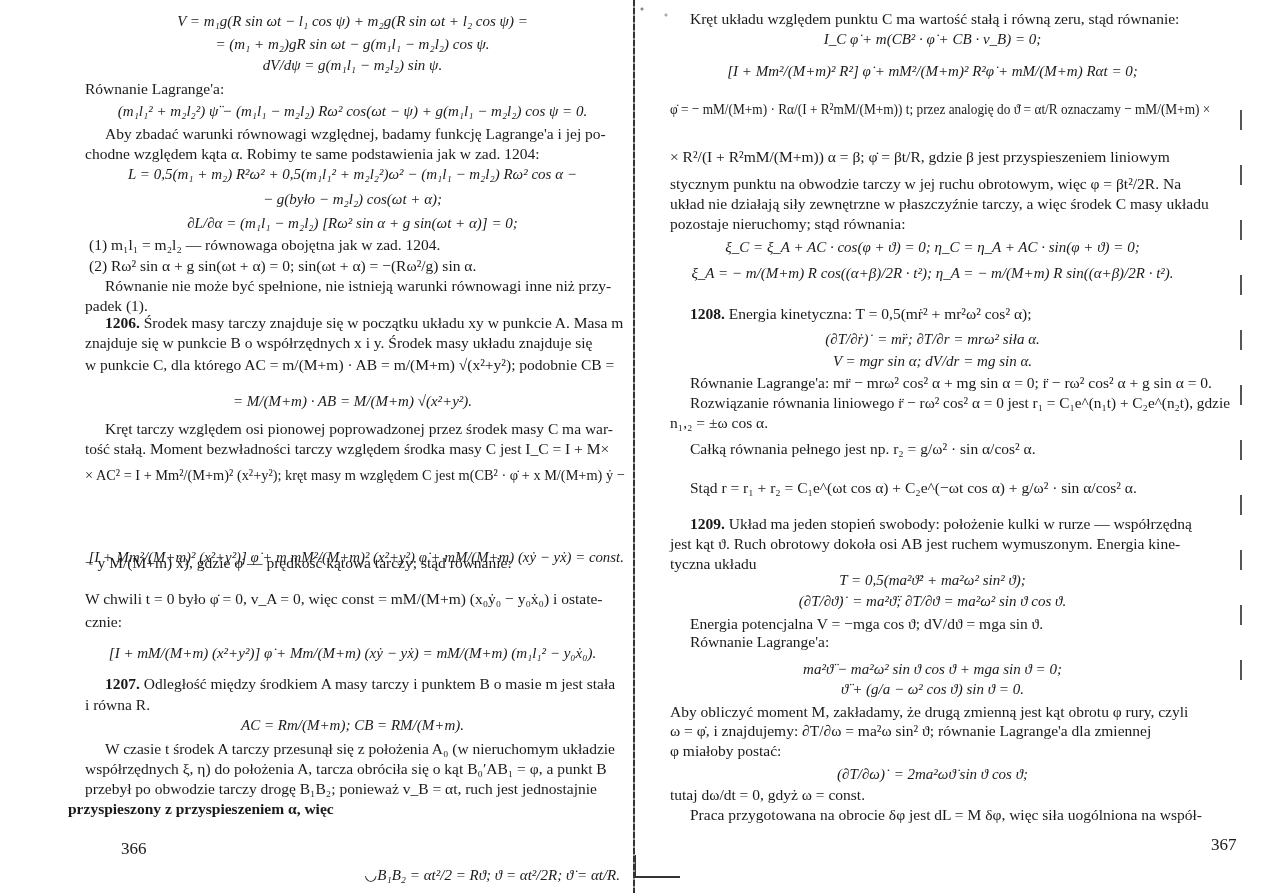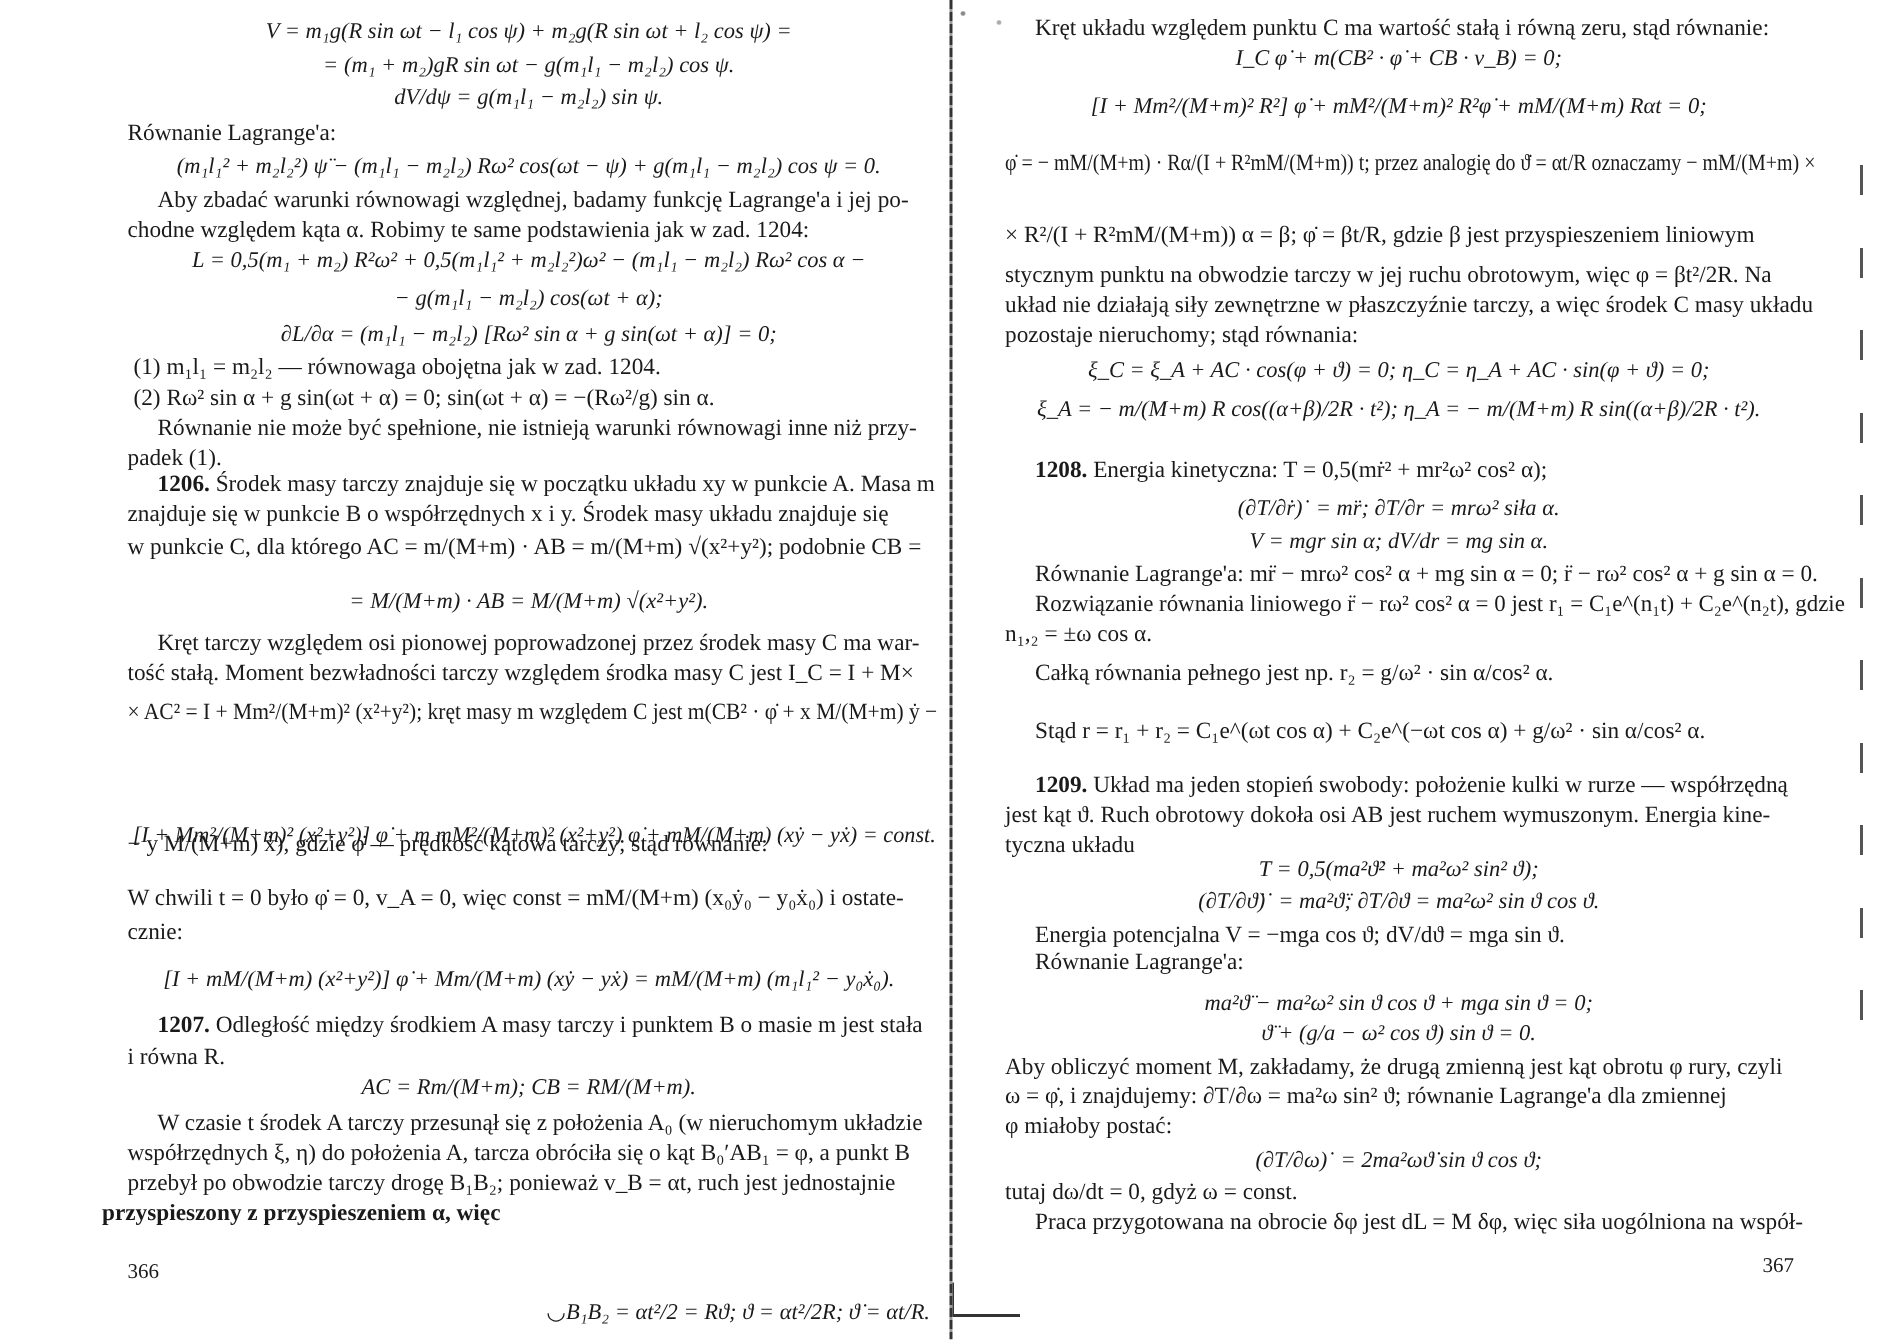--- a/index.html
+++ b/index.html
@@ -14,35 +14,35 @@
           background:radial-gradient(circle at 20% 30%,#888 0 1px,transparent 2px),
                      radial-gradient(circle at 60% 50%,#aaa 0 1px,transparent 2px);}
   .corner-mark{position:absolute;left:635px;top:855px;width:1px;height:22px;background:#333;}
   .corner-mark2{position:absolute;left:635px;top:876px;width:45px;height:2px;background:#333;}
   .edge-ticks{position:absolute;left:1240px;top:100px;width:2px;height:580px;
           background:repeating-linear-gradient(transparent 0 10px,#555 10px 30px,transparent 30px 55px);}
   .line{position:absolute;white-space:nowrap;font-size:14.5px;line-height:18px;}
   .eq{font-family:"Liberation Serif","DejaVu Serif",serif;font-style:italic;font-size:15px;}
   .txt{font-family:"Liberation Serif","DejaVu Serif",serif;font-size:15.5px;}
   .num{font-weight:bold;}
-  .pgnum{font-family:"Liberation Serif",serif;font-size:14px;}
+  .pgnum{font-family:"Liberation Serif",serif;font-size:17px;margin-left:36px;}
 </style>
 </head>
 <body>
 
 <div class="page" id="left">
     <div class="line eq" style="top: 12px; left: 85px; width: 535px; text-align: center;">V = m₁g(R sin ωt − l₁ cos ψ) + m₂g(R sin ωt + l₂ cos ψ) =</div>
     <div class="line eq" style="top: 35px; left: 85px; width: 535px; text-align: center;">= (m₁ + m₂)gR sin ωt − g(m₁l₁ − m₂l₂) cos ψ.</div>
     <div class="line eq" style="top: 56px; left: 85px; width: 535px; text-align: center;">dV/dψ = g(m₁l₁ − m₂l₂) sin ψ.</div>
     <div class="line txt" style="top: 80px; left: 85px;">Równanie Lagrange'a:</div>
     <div class="line eq" style="top: 102px; left: 85px; width: 535px; text-align: center;">(m₁l₁² + m₂l₂²) ψ̈ − (m₁l₁ − m₂l₂) Rω² cos(ωt − ψ) + g(m₁l₁ − m₂l₂) cos ψ = 0.</div>
     <div class="line txt" style="top: 125px; left: 105px;">Aby zbadać warunki równowagi względnej, badamy funkcję Lagrange'a i jej po-</div>
     <div class="line txt" style="top: 145px; left: 85px;">chodne względem kąta α. Robimy te same podstawienia jak w zad. 1204:</div>
     <div class="line eq" style="top: 165px; left: 85px; width: 535px; text-align: center;">L = 0,5(m₁ + m₂) R²ω² + 0,5(m₁l₁² + m₂l₂²)ω² − (m₁l₁ − m₂l₂) Rω² cos α −</div>
-    <div class="line eq" style="top: 190px; left: 85px; width: 535px; text-align: center;">− g(m₁l₁ − m₂l₂) cos(ωt + α);</div>
+    <div class="line eq" style="top: 190px; left: 85px; width: 535px; text-align: center;">− g(było − m₂l₂) cos(ωt + α);</div>
     <div class="line eq" style="top: 214px; left: 85px; width: 535px; text-align: center;">∂L/∂α = (m₁l₁ − m₂l₂) [Rω² sin α + g sin(ωt + α)] = 0;</div>
     <div class="line txt" style="top: 236px; left: 89px;">(1)     m₁l₁ = m₂l₂ — równowaga obojętna jak w zad. 1204.</div>
     <div class="line txt" style="top: 257px; left: 89px;">(2)     Rω² sin α + g sin(ωt + α) = 0;     sin(ωt + α) = −(Rω²/g) sin α.</div>
     <div class="line txt" style="top: 277px; left: 105px;">Równanie nie może być spełnione, nie istnieją warunki równowagi inne niż przy-</div>
     <div class="line txt" style="top: 297px; left: 85px;">padek (1).</div>
     <div class="line txt" style="top: 314px; left: 105px;"><span class="num">1206.</span><span> Środek masy tarczy znajduje się w początku układu xy w punkcie A. Masa m</span></div>
     <div class="line txt" style="top: 334px; left: 85px;">znajduje się w punkcie B o współrzędnych x i y. Środek masy układu znajduje się</div>
     <div class="line txt" style="top: 356px; left: 85px;">w punkcie C, dla którego AC = m/(M+m) · AB = m/(M+m) √(x²+y²);  podobnie CB =</div>
     <div class="line eq" style="top: 392px; left: 85px; width: 535px; text-align: center;">= M/(M+m) · AB = M/(M+m) √(x²+y²).</div>
     <div class="line txt" style="top: 420px; left: 105px;">Kręt tarczy względem osi pionowej poprowadzonej przez środek masy C ma war-</div>

